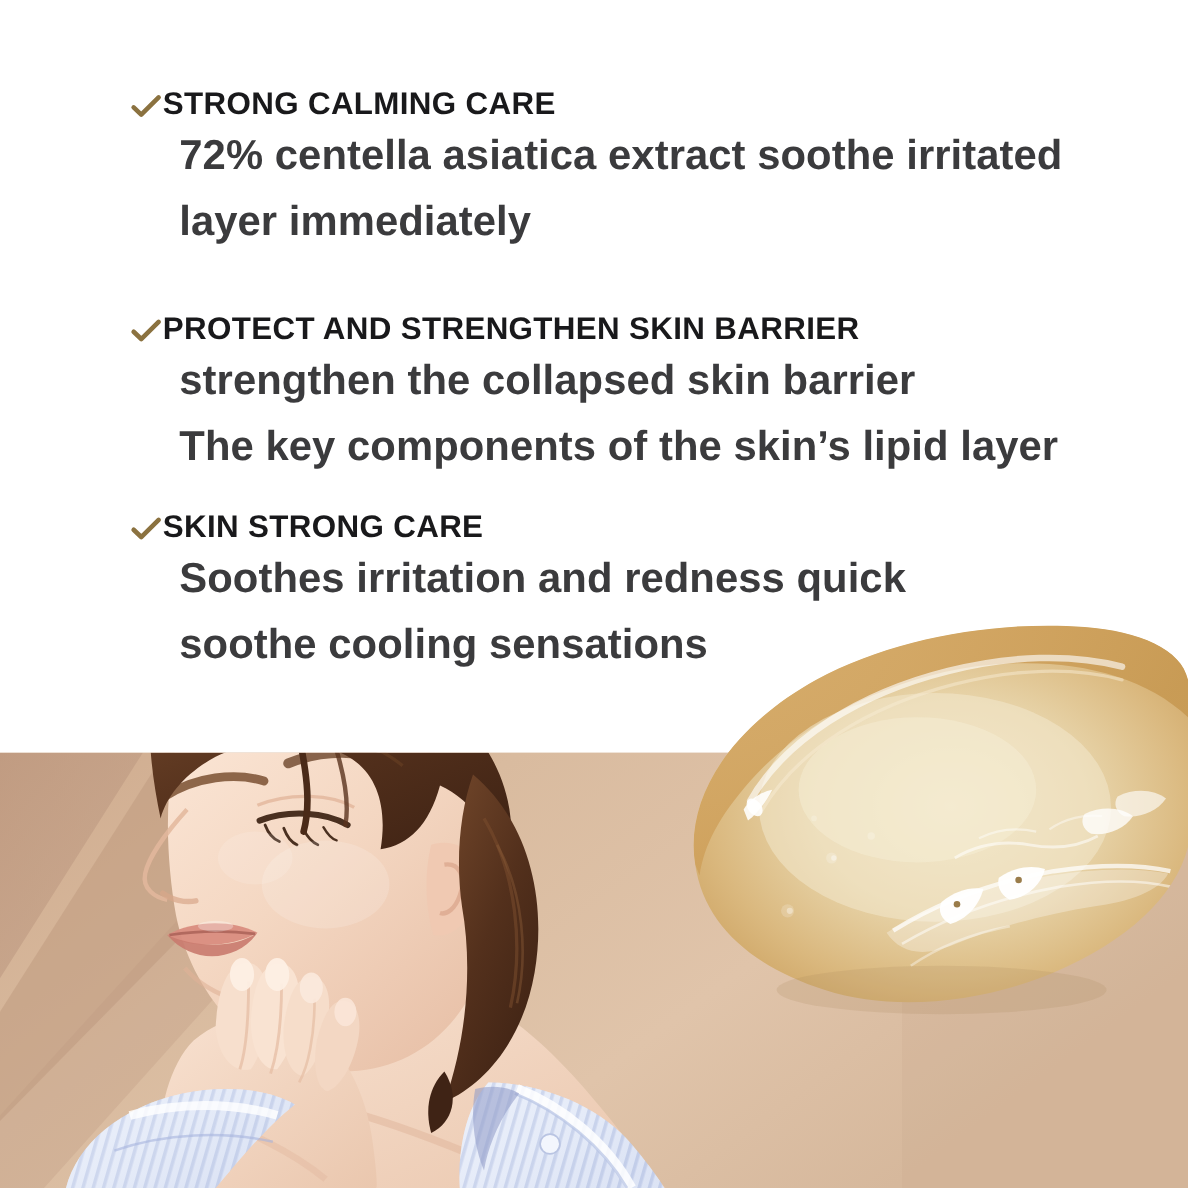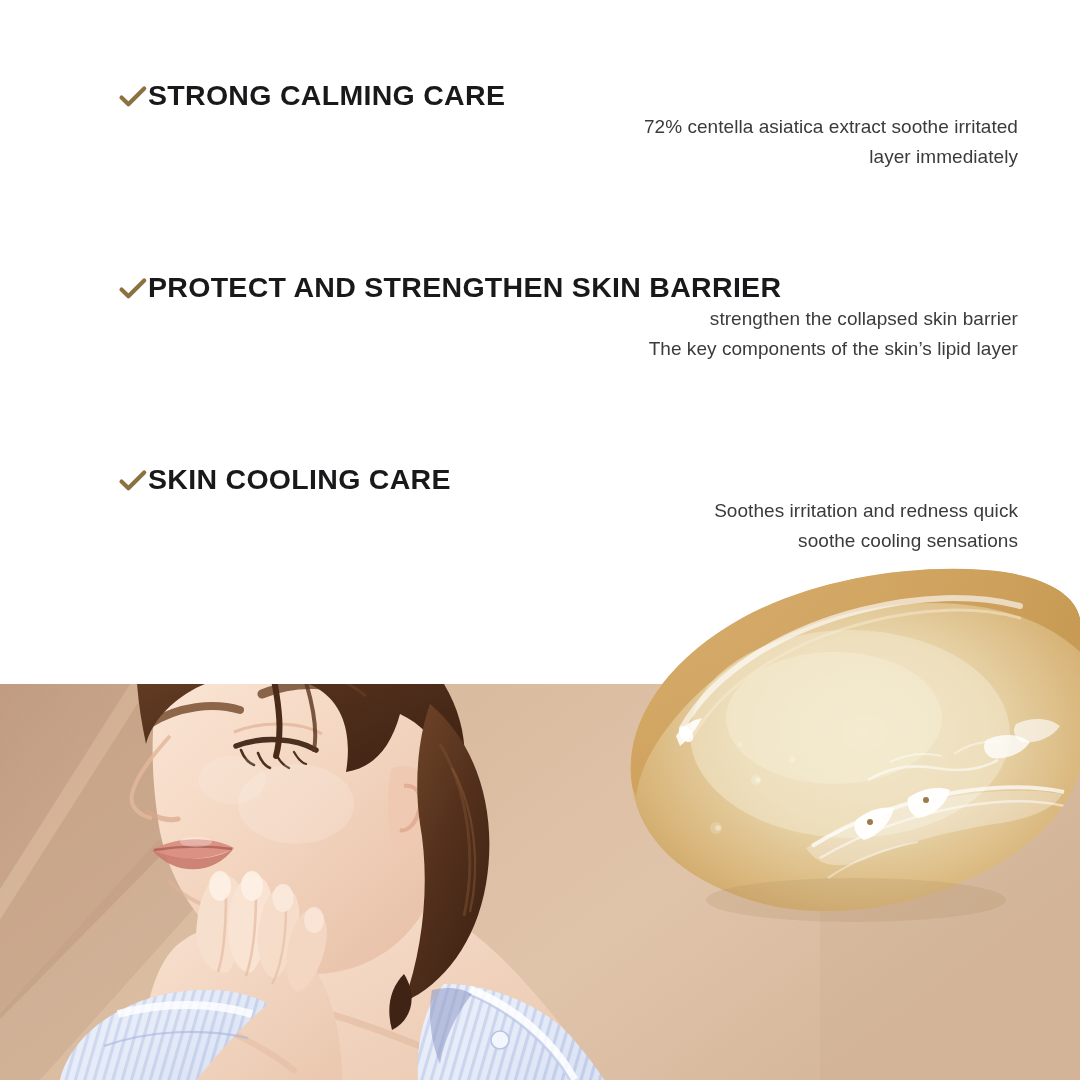--- a/index.html
+++ b/index.html
@@ -14,21 +14,21 @@
   #stage{position:relative;width:1080px;height:1080px;overflow:hidden;background:#ffffff;}
 
   
   #feature-panel{
     position:absolute;left:0;top:0;width:1080px;height:684px;
     background:#ffffff;z-index:4;
   }
 
   .feature-block{position:absolute;left:118px;width:900px;}
   #feature-block-1{top:80px;}
-  #feature-block-2{top:272px;}
+  #feature-block-2{top:284px;}
   #feature-block-3{top:464px;}
 
   .feature-head-row{display:flex;align-items:flex-start;}
 
   .check-icon{
     width:30px;flex:0 0 30px;
     margin-top:4px;
     display:block;
   }
   .check-icon svg{display:block;}
@@ -39,26 +39,25 @@
     letter-spacing:0.3px;
     color:#19191b;
     line-height:1.12;
     margin:0;
     white-space:nowrap;
   }
 
   .feature-body{
     margin:0;
     padding-left:45px;
-    font-size:19px;
-    font-weight:400;
+    font-size:38px;
+    font-weight:700;
     color:#3b3b3d;
     line-height:1.58;
     letter-spacing:0.05px;
-    text-align:right;
   }
   .feature-body .ln{display:block;}
 
   
   #photo{
     position:absolute;left:0;top:684px;width:1080px;height:396px;
     overflow:hidden;z-index:2;
     background:#d9bb9f;
   }
   #photo svg{display:block;width:1080px;height:396px;}
@@ -262,21 +261,21 @@
       </p>
     </div>
 
     <div class="feature-block" id="feature-block-3">
       <div class="feature-head-row">
         <span class="check-icon">
           <svg width="30" height="26" viewBox="0 0 30 26" aria-hidden="true">
             <path d="M3.5 13.6 L10.4 20.2 L26.2 4.6" fill="none" stroke="#8b7240" stroke-width="4.2" stroke-linecap="round" stroke-linejoin="round"></path>
           </svg>
         </span>
-        <h3 class="feature-title">SKIN COOLING CARE</h3>
+        <h3 class="feature-title">SKIN STRONG CARE</h3>
       </div>
       <p class="feature-body">
         <span class="ln">Soothes irritation and redness quick</span>
         <span class="ln">soothe cooling sensations</span>
       </p>
     </div>
   </div>
 
   <div id="gel-swatch">
     <svg viewBox="0 0 474 430" aria-hidden="true">

